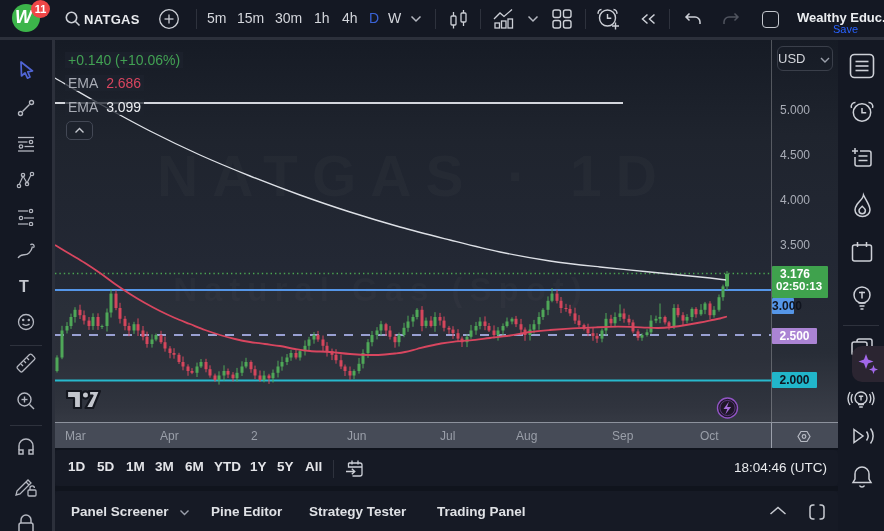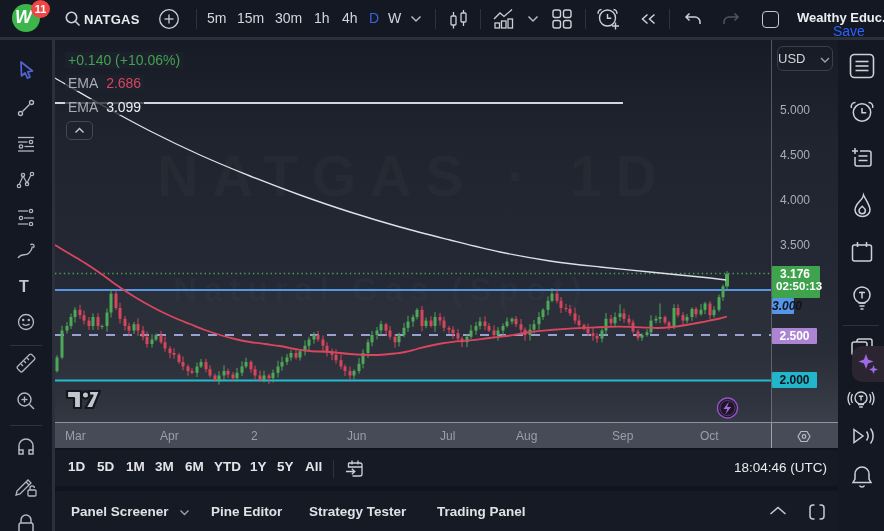--- a/index.html
+++ b/index.html
@@ -7,21 +7,21 @@
 .abs { position:absolute; }
 #root { position:relative; width:884px; height:531px; background:#141823; }
 #topbar { position:absolute; left:0; top:0; width:884px; height:37px; background:#141823; }
 #topborder { position:absolute; left:0; top:37px; width:884px; height:3px; background:#2c303b; }
 #leftsep { position:absolute; left:52px; top:40px; width:3px; height:491px; background:#2c303b; }
 #lefttb { position:absolute; left:0; top:40px; width:52px; height:491px; background:#141823; }
 #pane { position:absolute; left:55px; top:40px; width:783px; height:408px; background:#1e232e; border-radius:3px; }
 #righttb { position:absolute; left:838px; top:40px; width:46px; height:491px; background:#141823; }
 #axis { position:absolute; left:771px; top:40px; width:67px; height:382px; background:linear-gradient(#161b25, #1f242e 25%, #232834 58%, #282d37 82%, #3b3f49); border-left:1px solid rgba(255,255,255,0.25); }
 .axlab { position:absolute; left:8px; color:#a9adb7; font-size:12px; }
-.plab { position:absolute; left:0; width:48px; text-align:center; font-size:12px; font-weight:bold; border-radius:1px; }
+.plab { position:absolute; left:0; width:56px; text-align:center; font-size:12px; font-weight:bold; border-radius:1px; }
 #timeband { position:absolute; left:55px; top:422px; width:783px; height:26px; background:#464b57; border-top:1px solid #8d929d; }
 .mon { position:absolute; top:6px; color:#9a9fa9; font-size:12px; font-weight:500; }
 #rangerow { position:absolute; left:55px; top:450px; width:783px; height:36px; background:#161a25; border-radius:4px; }
 .rng { position:absolute; top:9px; color:#e3e4e8; font-size:13.5px; font-weight:bold; }
 #botgap { position:absolute; left:55px; top:486px; width:783px; height:5px; background:#10141d; }
 #botpanel { position:absolute; left:55px; top:491px; width:783px; height:40px; background:#161a25; border-radius:4px 4px 0 0; }
 .bp { position:absolute; top:13px; color:#dfe1e5; font-size:13.5px; font-weight:bold; }
 .tf { position:absolute; top:10px; color:#d4d6dc; font-size:14px; font-weight:500; }
 .sep { position:absolute; width:1px; background:#2e323d; }
 </style></head>
@@ -102,21 +102,21 @@
       </svg>
   <div class="sep" style="left:669px;top:9px;height:20px;"></div>
   <svg width="18" height="14" viewBox="0 0 18 14" style="position:absolute;left:684px;top:12px">
         <path d="M5.5 1.5 L2 5 L5.5 8.5 M2 5 H11 a5 5 0 0 1 5 5 v2" fill="none" stroke="#cdd0d7" stroke-width="1.5"></path>
       </svg>
   <svg width="18" height="14" viewBox="0 0 18 14" style="position:absolute;left:722px;top:12px">
         <path d="M12.5 1.5 L16 5 L12.5 8.5 M16 5 H7 a5 5 0 0 0 -5 5 v2" fill="none" stroke="#50545f" stroke-width="1.5"></path>
       </svg>
   <div class="abs" style="left:762px;top:11px;width:17px;height:17px;border:1.6px solid #c4c7ce;border-radius:4px;"></div>
   <div class="abs" style="left:797px;top:10px;color:#eceef1;font-size:13px;font-weight:bold;white-space:nowrap;">Wealthy Educ...</div>
-  <div class="abs" style="left:833px;top:23px;color:#2962ff;font-size:14px;">Save</div>
+  <div class="abs" style="left:833px;top:23px;color:#2962ff;font-size:11px;">Save</div>
 </div>
 <div id="topborder"></div>
 
 <div id="lefttb">
   <svg width="20" height="20" viewBox="0 0 20 20" style="position:absolute;left:14px;top:19px">
         <path d="M7 3 L7.5 17 L11 13.8 L13.5 19.2 L16 18 L13.8 12.8 L18.5 12 Z" fill="none" stroke="#5065d5" stroke-width="1.7" stroke-linejoin="round"></path>
       </svg>
   <svg width="20" height="20" viewBox="0 0 20 20" style="position:absolute;left:16px;top:58px">
         <g stroke="#b4b7c0" fill="none" stroke-width="1.4">
           <line x1="6.5" y1="13.5" x2="13.5" y2="6.5"></line>
@@ -563,21 +563,21 @@
         </svg>
   </div>
   <div class="axlab" style="top:63px;">5.000</div>
   <div class="axlab" style="top:108px;">4.500</div>
   <div class="axlab" style="top:153px;">4.000</div>
   <div class="axlab" style="top:198px;">3.500</div>
   <div class="plab" style="top:226px;height:32px;background:#3fa24d;color:#fff;text-align:left;">
     <div style="margin:1px 0 0 8px;">3.176</div>
         <div style="font-size:11.5px;margin:-1px 0 0 4px;">02:50:13</div>
   </div>
-  <div class="plab" style="top:258px;height:16px;line-height:16px;background:#5596e8;color:#10141f;width:22px;font-style:italic;">3.000</div>
+  <div class="plab" style="top:258px;height:16px;line-height:16px;background:#5596e8;color:#10141f;width:22px;">3.000</div>
   <div class="plab" style="top:288px;height:16px;line-height:16px;background:#ab84d4;color:#fff;width:45px;">2.500</div>
   <div class="plab" style="top:332px;height:16px;line-height:16px;background:#21b6ca;color:#10141f;width:45px;">2.000</div>
 </div>
 
 <div id="timeband">
   <div class="mon" style="left:10px;">Mar</div>
   <div class="mon" style="left:105px;">Apr</div>
   <div class="mon" style="left:196px;">2</div>
   <div class="mon" style="left:292px;text-align:right;">Jun</div>
   <div class="mon" style="left:385px;">Jul</div>

